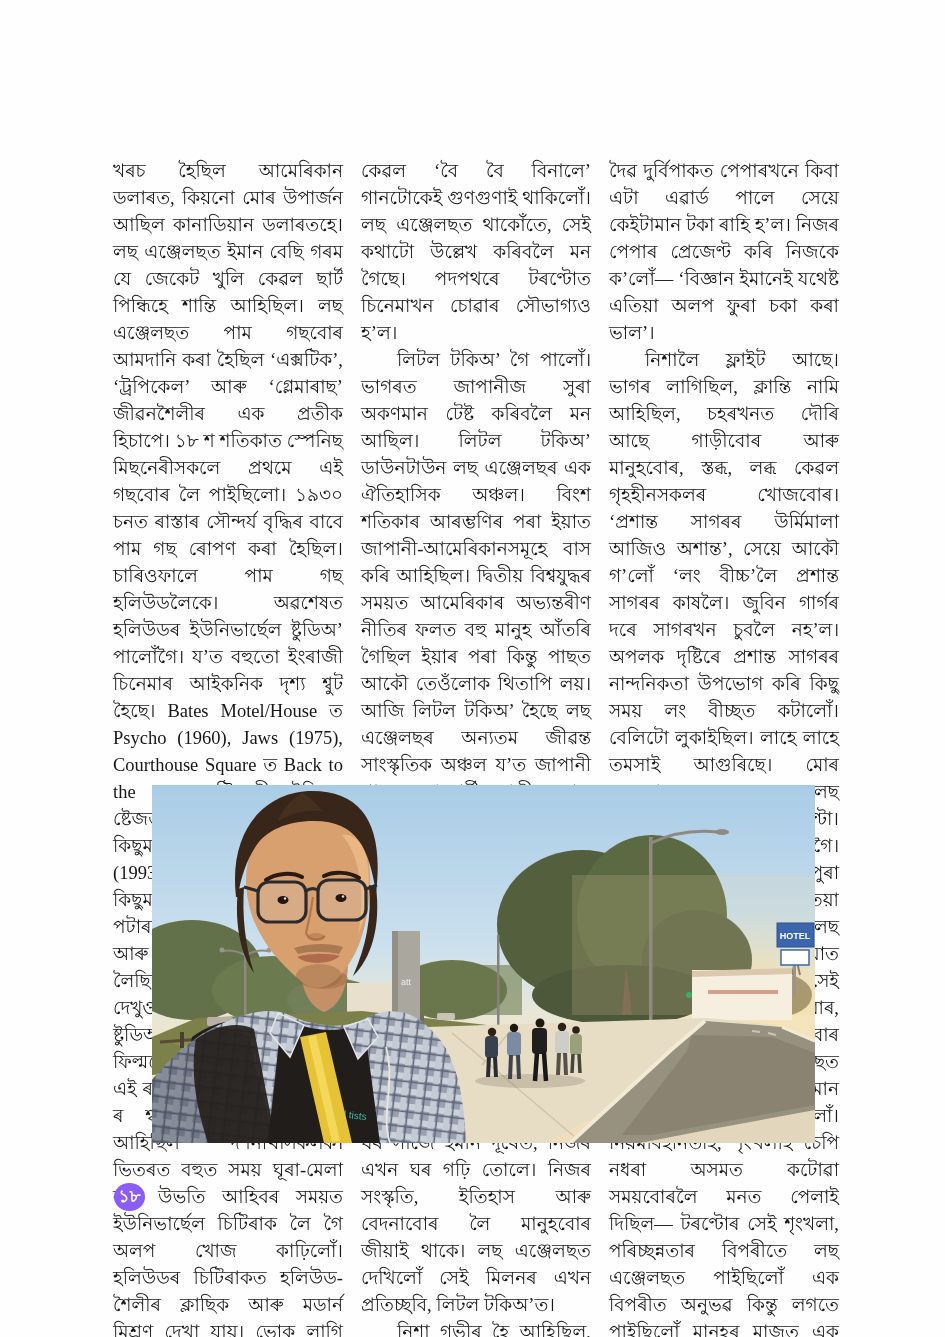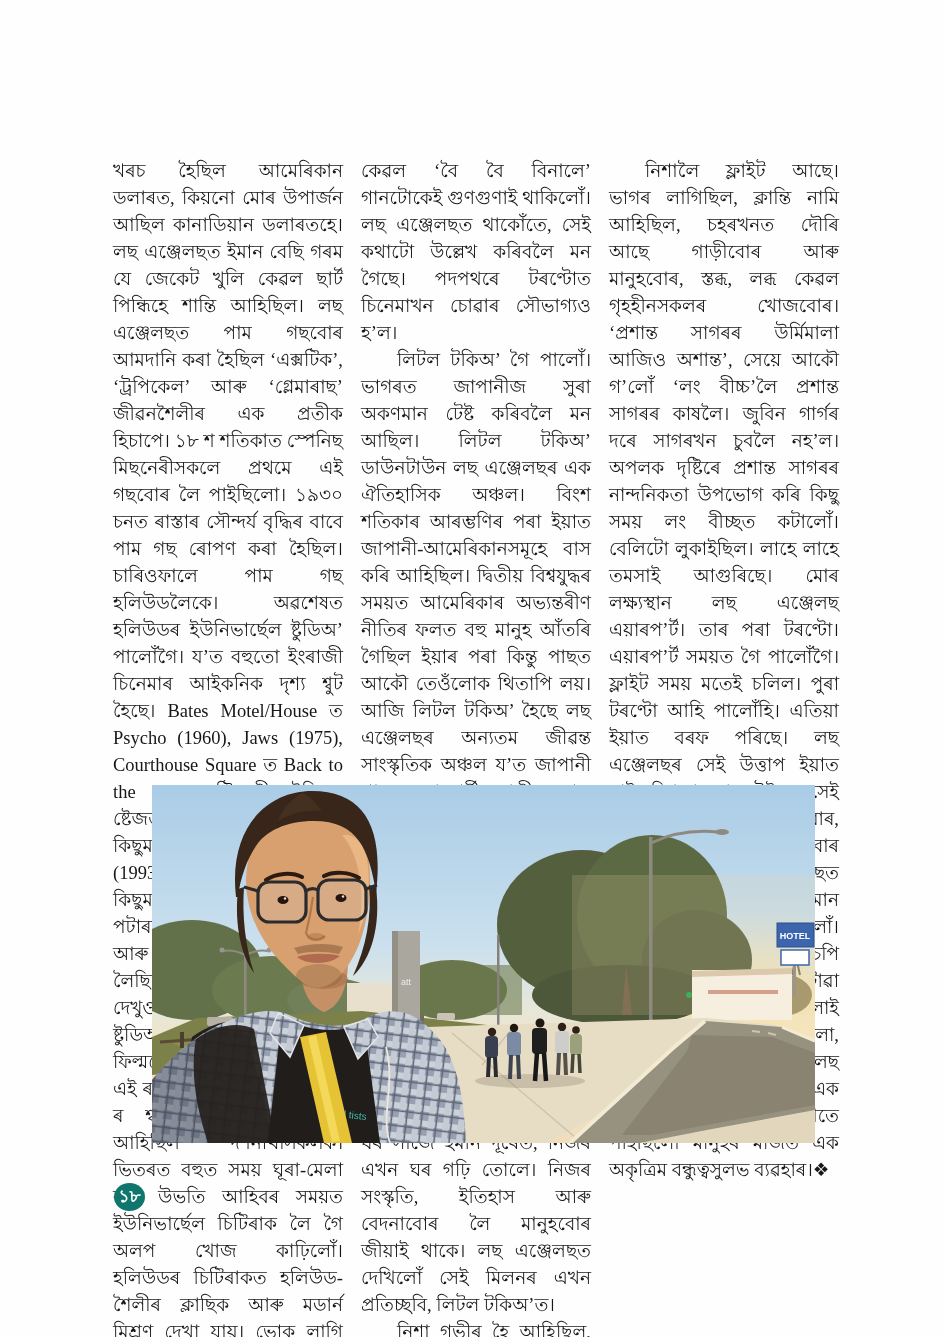--- a/index.html
+++ b/index.html
@@ -11,21 +11,21 @@
     position:absolute;left:113px;top:158px;width:727px;
     display:flex;gap:18px;
   }
   .col{width:230px;font-size:18.5px;line-height:27px;text-align:justify;
        text-justify:inter-word;color:#171717;}
   .col p{margin:0;}
   .col p.indent{text-indent:36px;}
   .photo{position:absolute;left:152px;top:785px;width:663px;height:358px;overflow:hidden;}
   .photo svg{display:block;}
   .pg-badge{
-    position:absolute;left:114px;top:1183px;width:31px;height:28px;background:#0f766e;
+    position:absolute;left:114px;top:1183px;width:31px;height:28px;background:#8b5cf6;
     border-radius:50%;color:#ffffff;text-align:center;line-height:28px;font-size:17px;
     font-weight:bold;font-family:"Liberation Serif","DejaVu Serif",serif;
   }
   .date-line{
     position:absolute;right:105px;top:1178px;font-size:22px;font-weight:bold;color:#101010;
     letter-spacing:0.2px;
   }
 </style>
 </head>
 <body>
@@ -36,20 +36,21 @@
     <div class="col">
         <p>খৰচ হৈছিল আমেৰিকান ডলাৰত, কিয়নো মোৰ উপাৰ্জন আছিল কানাডিয়ান ডলাৰতহে। লছ এঞ্জেলছত ইমান বেছি গৰম যে জেকেট খুলি কেৱল ছাৰ্ট পিন্ধিহে শান্তি আহিছিল। লছ এঞ্জেলছত পাম গছবোৰ আমদানি কৰা হৈছিল ‘এক্সটিক’, ‘ট্ৰপিকেল’ আৰু ‘গ্লেমাৰাছ’ জীৱনশৈলীৰ এক প্ৰতীক হিচাপে। ১৮ শ শতিকাত স্পেনিছ মিছনেৰীসকলে প্ৰথমে এই গছবোৰ লৈ পাইছিলো। ১৯৩০ চনত ৰাস্তাৰ সৌন্দৰ্য বৃদ্ধিৰ বাবে পাম গছ ৰোপণ কৰা হৈছিল। চাৰিওফালে পাম গছ হলিউডলৈকে। অৱশেষত হলিউডৰ ইউনিভাৰ্ছেল ষ্টুডিঅ’ পালোঁগৈ। য’ত বহুতো ইংৰাজী চিনেমাৰ আইকনিক দৃশ্য শ্বুট হৈছে। Bates Motel/House ত Psycho (1960), Jaws (1975), Courthouse Square ত Back to the Future ট্ৰিলজী, ষ্টুডিঅ’ ষ্টেজত The Mummy (1999), কিছুমান ষ্টুডিঅ’ত Jurassic Park (1993) ৰ কাম হৈছিল। তাতে কিছুমান ৰাইড ল’ব পাৰি। হেৰি পটাৰৰ ৰাইডটো ভাল আছিল আৰু এটা হলিউড ৰাইড লৈছিলোঁ। য’ত ভিতৰখন দেখুওৱা হয়। সেই পুৰণি ষ্টুডিঅ’বোৰ, ঘৰবোৰ য’ত সেই ফিল্মবোৰৰ শ্বুটিং কৰা হৈছিল। এই ৰাইডটো লৈ থাকোঁতে Jaws ৰ শ্বাৰ্কটোৱে খাবলৈ খেদি আহিছিল দৰ্শনাৰ্থীসকলক। ভিতৰত বহুত সময় ঘূৰা-মেলা কৰি উভতি আহিবৰ সময়ত ইউনিভাৰ্ছেল চিটিৰাক লৈ গৈ অলপ খোজ কাঢ়িলোঁ। হলিউডৰ চিটিৰাকত হলিউড-শৈলীৰ ক্লাছিক আৰু মডাৰ্ন মিশ্ৰণ দেখা যায়। ভোক লাগি আহিছিল কিন্তু তাতে কিবা খাবলৈ মন নোযোৱাত লিটল টকিঅ’ লৈ যোৱাৰ পৰিকল্পনা কৰিলোঁ। মই</p>
       </div>
     <div class="col">
         <p>কেৱল ‘বৈ বৈ বিনালে’ গানটোকেই গুণগুণাই থাকিলোঁ। লছ এঞ্জেলছত থাকোঁতে, সেই কথাটো উল্লেখ কৰিবলৈ মন গৈছে। পদপথৰে টৰণ্টোত চিনেমাখন চোৱাৰ সৌভাগ্যও হ’ল।</p>
         <p class="indent">লিটল টকিঅ’ গৈ পালোঁ। ভাগৰত জাপানীজ সুৰা অকণমান টেষ্ট কৰিবলৈ মন আছিল। লিটল টকিঅ’ ডাউনটাউন লছ এঞ্জেলছৰ এক ঐতিহাসিক অঞ্চল। বিংশ শতিকাৰ আৰম্ভণিৰ পৰা ইয়াত জাপানী-আমেৰিকানসমূহে বাস কৰি আহিছিল। দ্বিতীয় বিশ্বযুদ্ধৰ সময়ত আমেৰিকাৰ অভ্যন্তৰীণ নীতিৰ ফলত বহু মানুহ আঁতৰি গৈছিল ইয়াৰ পৰা কিন্তু পাছত আকৌ তেওঁলোক থিতাপি লয়। আজি লিটল টকিঅ’ হৈছে লছ এঞ্জেলছৰ অন্যতম জীৱন্ত সাংস্কৃতিক অঞ্চল য’ত জাপানী খাদ্য, কলা, ধৰ্মীয় প্ৰতীক আৰু শান্তিৰ এক অনন্য সংমিশ্ৰণ দেখিবলৈ পালোঁ। কাগজৰ লেম্পবোৰে যেন কিবা কিবি কৈছিল। ডাউনটাউন লছ এঞ্জেলছৰ এফালে উজ্জ্বল আলোকেৰে শোভিত আকাশচুম্বী অট্টালিকা, আনফালে ৰাস্তাৰ ফুটপাথত অসংখ্য গৃহহীন মানুহ। আধুনিকতাৰ মাজত মানুহৰ অস্থিৰ জীৱনৰ এক অন্ধকাৰ প্ৰান্ত এনেকৈ দৃশ্যমান হৈছিল। বিদেশত এনেকৈ মানুহে আহি ঘৰ সাজে ইমান দূৰৈত, নিজৰ এখন ঘৰ গঢ়ি তোলে। নিজৰ সংস্কৃতি, ইতিহাস আৰু বেদনাবোৰ লৈ মানুহবোৰ জীয়াই থাকে। লছ এঞ্জেলছত দেখিলোঁ সেই মিলনৰ এখন প্ৰতিচ্ছবি, লিটল টকিঅ’ত।</p>
         <p class="indent">নিশা গভীৰ হৈ আহিছিল, ভাগৰি হোটেল পালোঁগৈ। পাছদিনা পেপাৰখন ‘Identifying Proposers Behavioral Patterns in Human AI Economic Interactions’, প্ৰেজেণ্ট কৰিলোঁ। কিবা</p>
       </div>
     <div class="col">
       <div>
+          <p>দৈৱ দুৰ্বিপাকত পেপাৰখনে কিবা এটা এৱাৰ্ড পালে সেয়ে কেইটামান টকা ৰাহি হ’ল। নিজৰ পেপাৰ প্ৰেজেণ্ট কৰি নিজকে ক’লোঁ— ‘বিজ্ঞান ইমানেই যথেষ্ট এতিয়া অলপ ফুৰা চকা কৰা ভাল’।</p>
           <p class="indent">নিশালৈ ফ্লাইট আছে। ভাগৰ লাগিছিল, ক্লান্তি নামি আহিছিল, চহৰখনত দৌৰি আছে গাড়ীবোৰ আৰু মানুহবোৰ, স্তব্ধ, লব্ধ কেৱল গৃহহীনসকলৰ খোজবোৰ। ‘প্ৰশান্ত সাগৰৰ উৰ্মিমালা আজিও অশান্ত’, সেয়ে আকৌ গ’লোঁ ‘লং বীচ্চ’লৈ প্ৰশান্ত সাগৰৰ কাষলৈ। জুবিন গাৰ্গৰ দৰে সাগৰখন চুবলৈ নহ’ল। অপলক দৃষ্টিৰে প্ৰশান্ত সাগৰৰ নান্দনিকতা উপভোগ কৰি কিছু সময় লং বীচ্ছত কটালোঁ। বেলিটো লুকাইছিল। লাহে লাহে তমসাই আগুৰিছে। মোৰ লক্ষ্যস্থান লছ এঞ্জেলছ এয়াৰপ’ৰ্ট। তাৰ পৰা টৰণ্টো। এয়াৰপ’ৰ্ট সময়ত গৈ পালোঁগৈ। ফ্লাইট সময় মতেই চলিল। পুৰা টৰণ্টো আহি পালোঁহি। এতিয়া ইয়াত বৰফ পৰিছে। লছ এঞ্জেলছৰ সেই উত্তাপ ইয়াত নাই। বিশৃংখলতা, ট্ৰেইনত সেই অদ্ভুত গোন্ধবোৰ, গৃহহীনবোৰ, পদপথৰ জাবৰ-জোঁথৰবোৰ ইয়াত নাই। কিন্তু লছ এঞ্জেলছত মই সেই স্বাধীনতাটোক অকণমান উপভোগো কৰিছিলোঁ। নিয়মবিহীনতাই, শৃংখলাই চেপি নধৰা অসমত কটোৱা সময়বোৰলৈ মনত পেলাই দিছিল— টৰণ্টোৰ সেই শৃংখলা, পৰিচ্ছন্নতাৰ বিপৰীতে লছ এঞ্জেলছত পাইছিলোঁ এক বিপৰীত অনুভৱ কিন্তু লগতে পাইছিলোঁ মানুহৰ মাজত এক অকৃত্ৰিম বন্ধুত্বসুলভ ব্যৱহাৰ।❖</p>
         </div>
 
     </div>
   </div>
 
   <figure class="photo" style="margin:0">
     <svg width="663" height="358" viewBox="0 0 663 358" xmlns="http://www.w3.org/2000/svg">
       <defs>
         <linearGradient id="sky" x1="0" y1="0" x2="0" y2="1">

